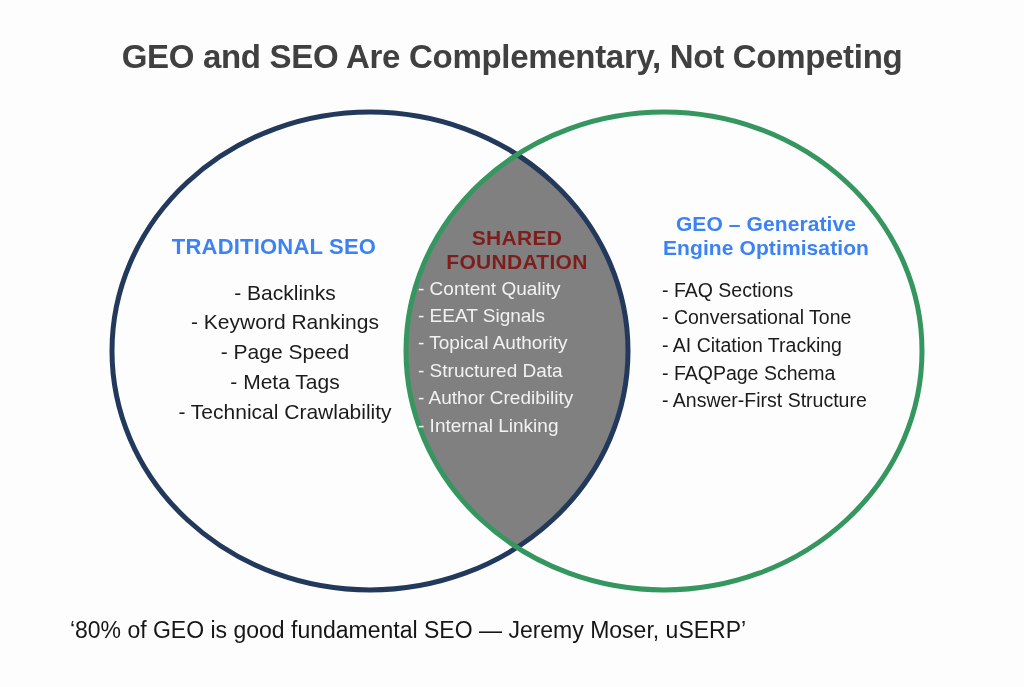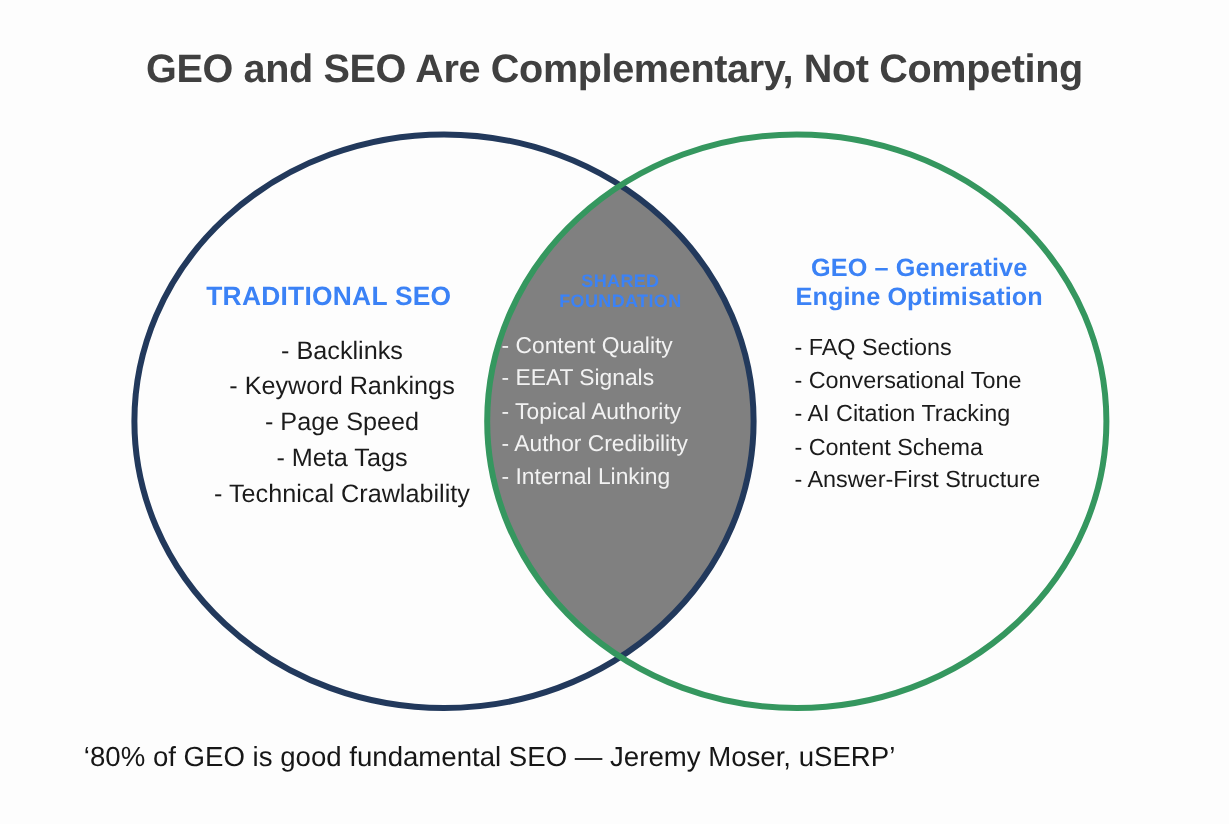--- a/index.html
+++ b/index.html
@@ -87,24 +87,23 @@
   }
 
   
   .col-center {
     left: 392px;
     top: 226px;
     width: 250px;
     text-align: center;
   }
   .col-center .col-heading {
-    color: #3b82f6;
-    font-size: 15px;
+    color: #7f1d1d;
+    font-size: 21px;
     letter-spacing: 0.3px;
-    margin-bottom: 14px;
   }
   .col-center .col-list {
     color: #f2f2f2;
     font-size: 19px;
     line-height: 1.44;
     text-align: left;
     padding-left: 26px;
   }
 
   
@@ -174,34 +173,35 @@
 
   <div class="col col-center">
     <div class="col-heading">
       <div>SHARED</div>
       <div>FOUNDATION</div>
     </div>
     <ul class="col-list">
       <li>- Content Quality</li>
       <li>- EEAT Signals</li>
       <li>- Topical Authority</li>
+      <li>- Structured Data</li>
       <li>- Author Credibility</li>
       <li>- Internal Linking</li>
     </ul>
   </div>
 
   <div class="col col-right">
     <div class="col-heading">
       <div>GEO – Generative</div>
       <div>Engine Optimisation</div>
     </div>
     <ul class="col-list">
       <li>- FAQ Sections</li>
       <li>- Conversational Tone</li>
       <li>- AI Citation Tracking</li>
-      <li>- Content Schema</li>
+      <li>- FAQPage Schema</li>
       <li>- Answer-First Structure</li>
     </ul>
   </div>
 
   <div class="footer-quote">‘80% of GEO is good fundamental SEO — Jeremy Moser, uSERP’</div>
 
 </div>
 
 </body></html>

